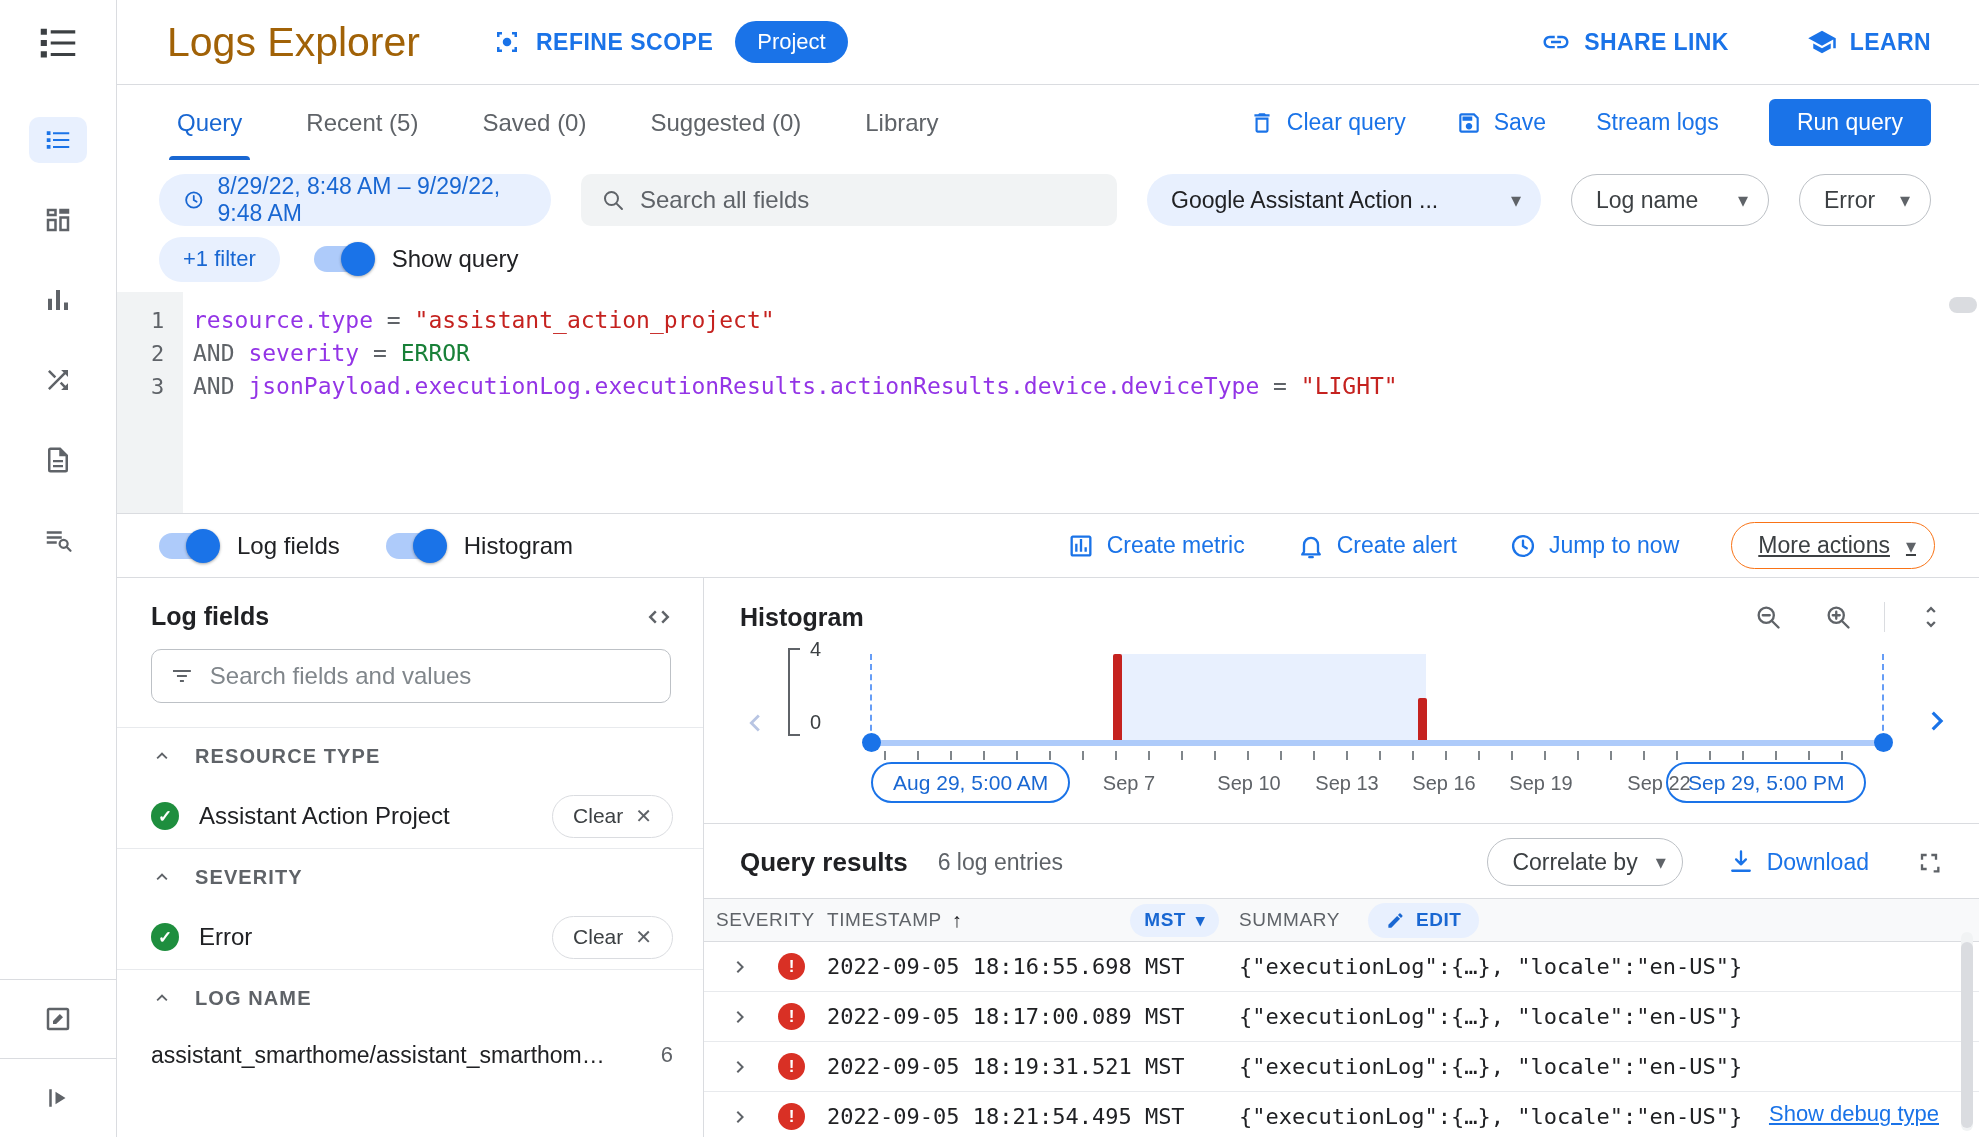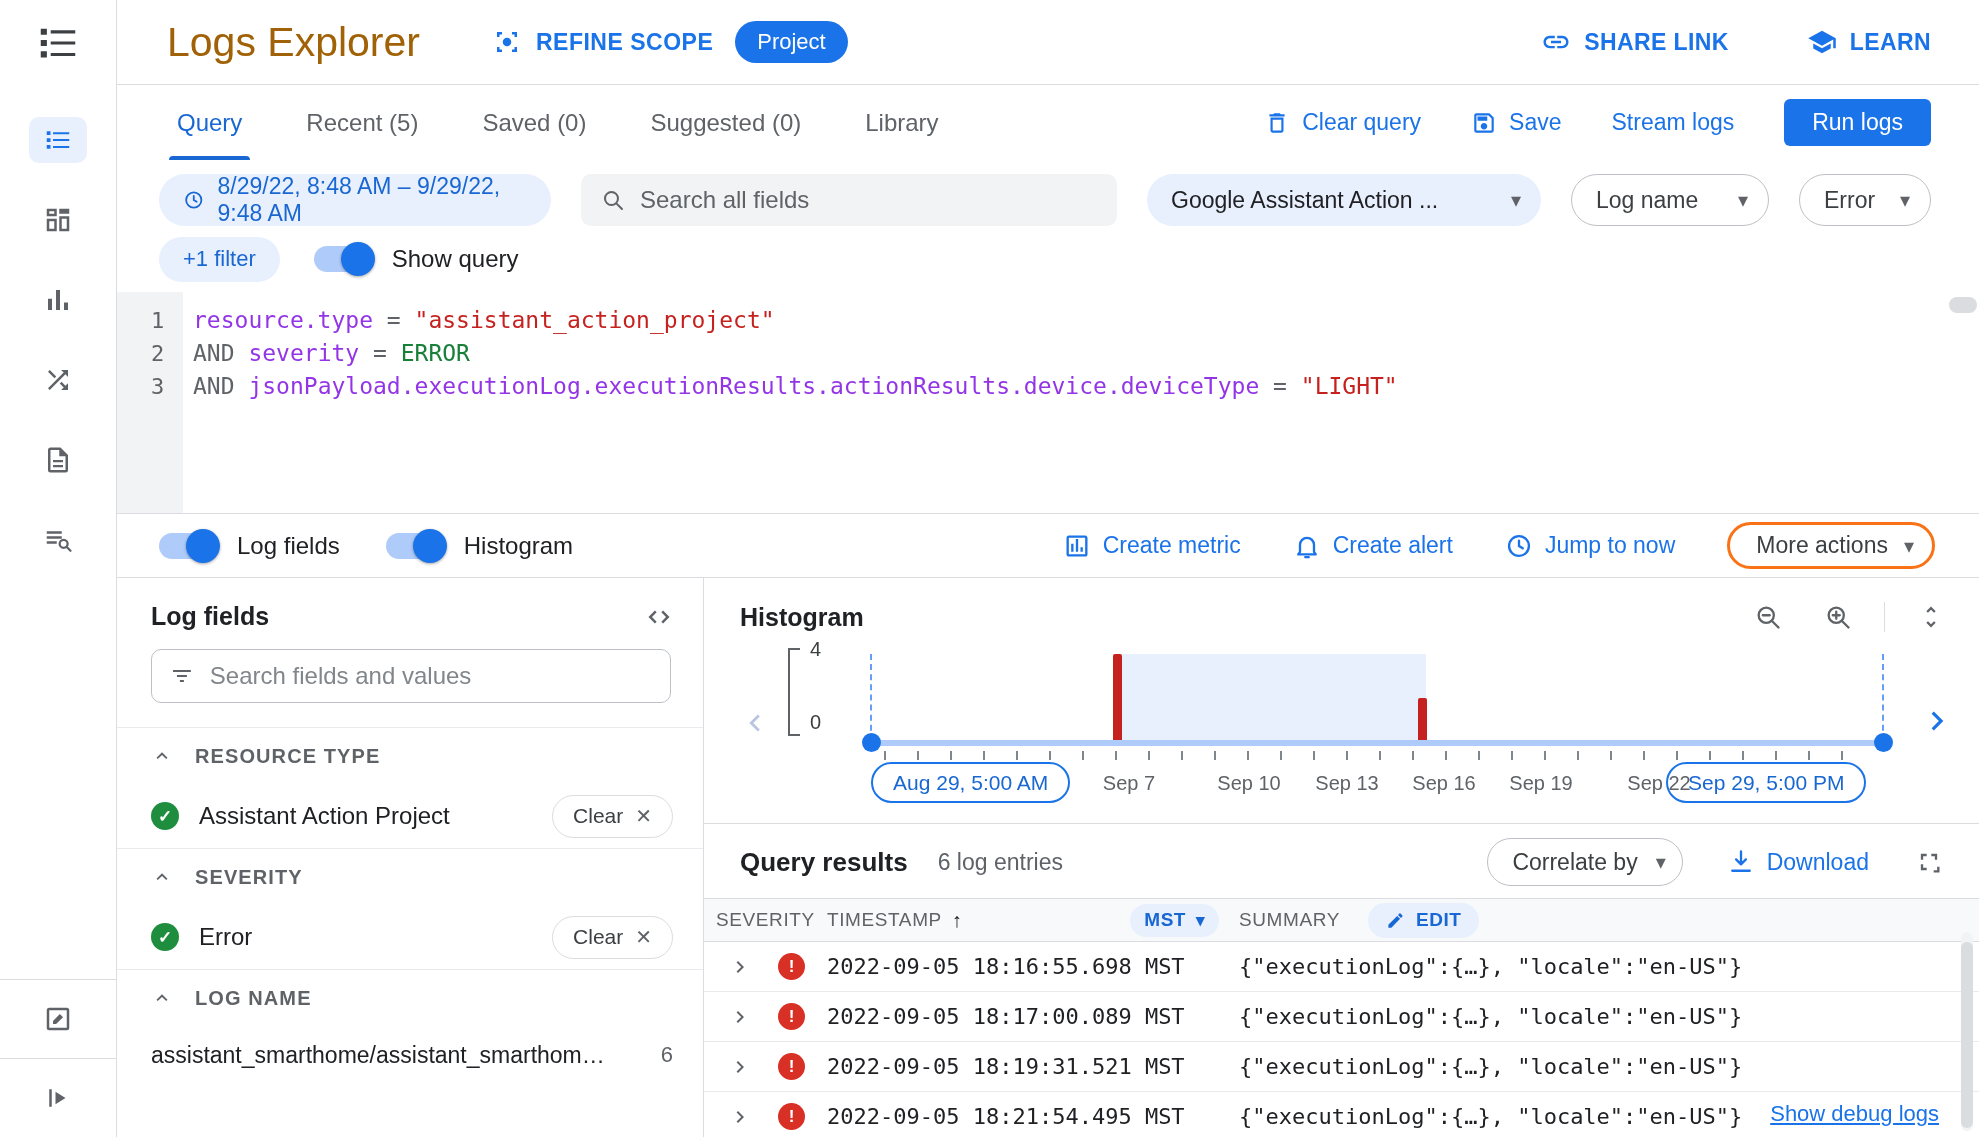--- a/index.html
+++ b/index.html
@@ -67,21 +67,21 @@
   .tk-op { color:#5f6368; }
   .tk-str { color:#c5221f; }
   .tk-kw { color:#188038; }
   .editor-scroll-thumb { position:absolute; right:2px; top:5px; width:28px; height:16px; background:#dadce0; border-radius:8px; cursor:pointer; }
 
   
   .toolsrow { height:64px; border-bottom:1px solid #dadce0; display:flex; align-items:center; padding:0 44px 0 42px; }
   .toolsrow .toggle-wrap { margin-right:46px; }
   .toolsrow .toggle-label { font-weight:500; }
   .tools-right { margin-left:auto; display:flex; align-items:center; gap:52px; }
-  .more-actions { display:flex; align-items:center; gap:16px; border:3px solid #f97316; background:#fff; border-radius:24px; height:47px; padding:0 18px 0 26px; font-size:23px; color:#3c4043; cursor:pointer; font-family:inherit; }
+  .more-actions { display:flex; align-items:center; gap:16px; border:1px solid #f97316; background:#fff; border-radius:24px; height:47px; padding:0 18px 0 26px; font-size:23px; color:#3c4043; cursor:pointer; font-family:inherit;text-decoration:underline; }
 
   
   .content { flex:1; display:flex; min-height:0; }
 
   .logfields { flex:0 0 587px; border-right:1px solid #dadce0; display:flex; flex-direction:column; overflow:hidden; }
   .lf-head { display:flex; align-items:center; padding:24px 30px 18px 34px; }
   .lf-title { font-size:25px; font-weight:700; }
   .lf-code-icon { margin-left:auto; color:#5f6368; cursor:pointer; }
   .lf-search { margin:0 32px 24px 34px; height:54px; border:1px solid #bdc1c6; border-radius:10px; display:flex; align-items:center; gap:16px; padding:0 18px; }
   .lf-search input { border:none; outline:none; font-size:24px; color:#202124; width:100%; font-family:inherit; background:transparent; }
@@ -274,21 +274,21 @@
         <button class="txt-btn">
           <svg width="26" height="26" viewBox="0 0 24 24">
               <path fill="currentColor" d="M17 3H5c-1.11 0-2 .9-2 2v14c0 1.1.89 2 2 2h14c1.1 0 2-.9 2-2V7l-4-4zm2 16H5V5h11.17L19 7.83V19zm-7-7c-1.66 0-3 1.34-3 3s1.34 3 3 3 3-1.34 3-3-1.34-3-3-3zM6 6h9v4H6z"></path>
             </svg>
           <span>Save</span>
         </button>
         <button class="txt-btn">
           <span>Stream logs</span>
         </button>
         <button class="run-query">
-          <span>Run logs</span>
+          <span>Run query</span>
         </button>
       </div>
     </div>
 
     <div class="filterbar1">
       <div class="pill chip-time">
         <svg width="26" height="26" viewBox="0 0 24 24">
             <circle cx="12" cy="12" r="8.5" fill="none" stroke="currentColor" stroke-width="2"></circle>
             <path d="M12 7.5V12l3.2 2" stroke="currentColor" stroke-width="2" fill="none" stroke-linecap="round"></path>
           </svg>
@@ -599,20 +599,20 @@
                   </svg>
                 </span>
               <span class="cell-ico">
                   <span class="err-circle">!</span>
                 </span>
               <span class="cell-ts">2022-09-05 18:21:54.495 MST</span>
               <span class="cell-sum">{"executionLog":{…}, "locale":"en-US"}</span>
             </div>
           </div>
 
-          <span class="debug-link">Show debug logs</span>
+          <span class="debug-link">Show debug type</span>
           <div class="res-scroll-track"></div>
           <div class="res-scroll-thumb"></div>
         </div>
       </section>
     </div>
   </div>
 </div>
 
 </body></html>

